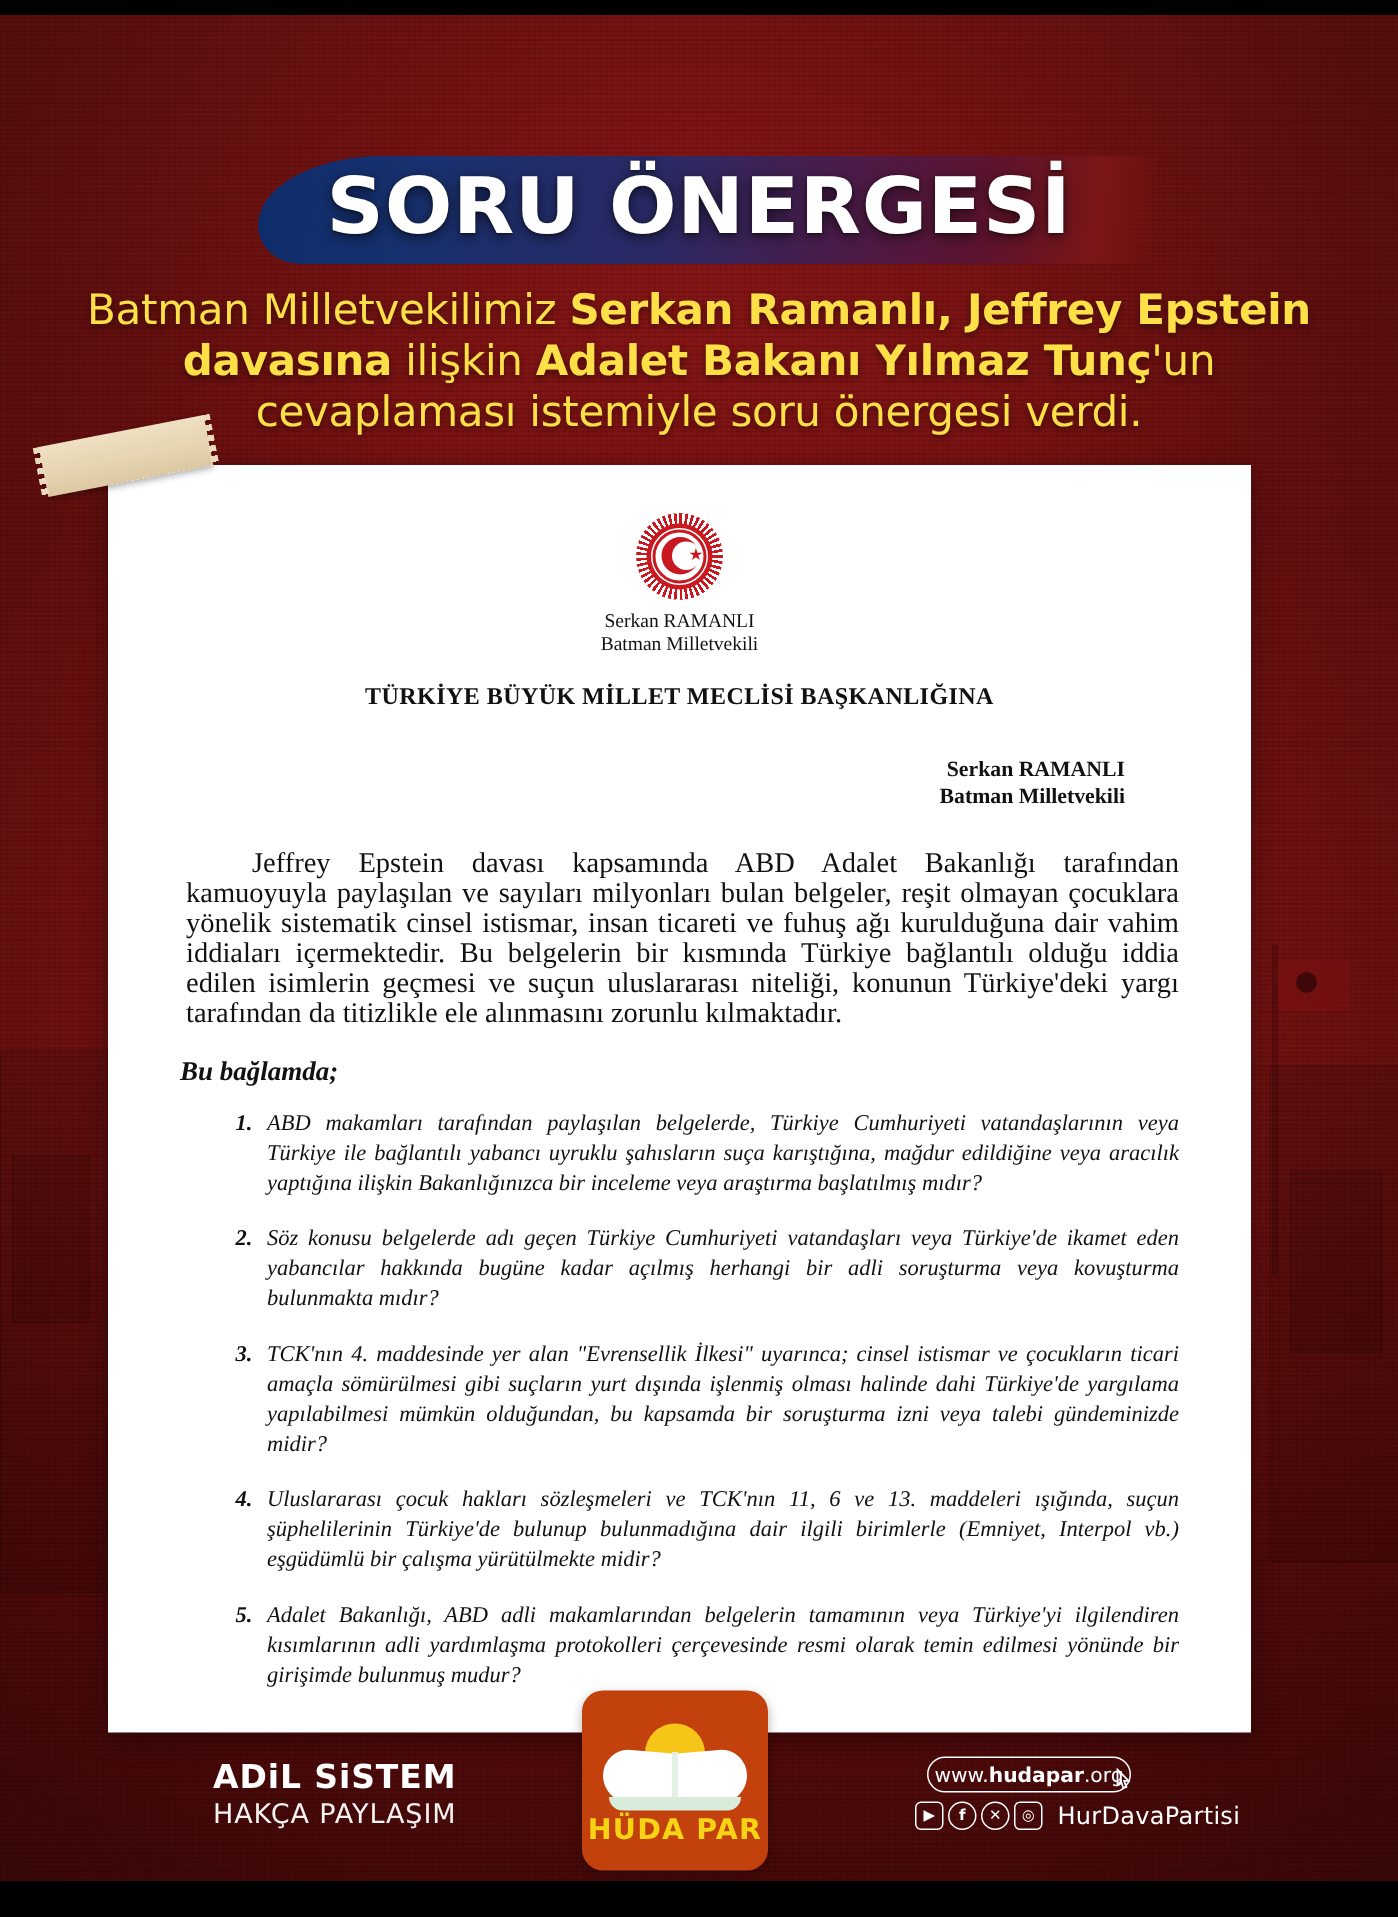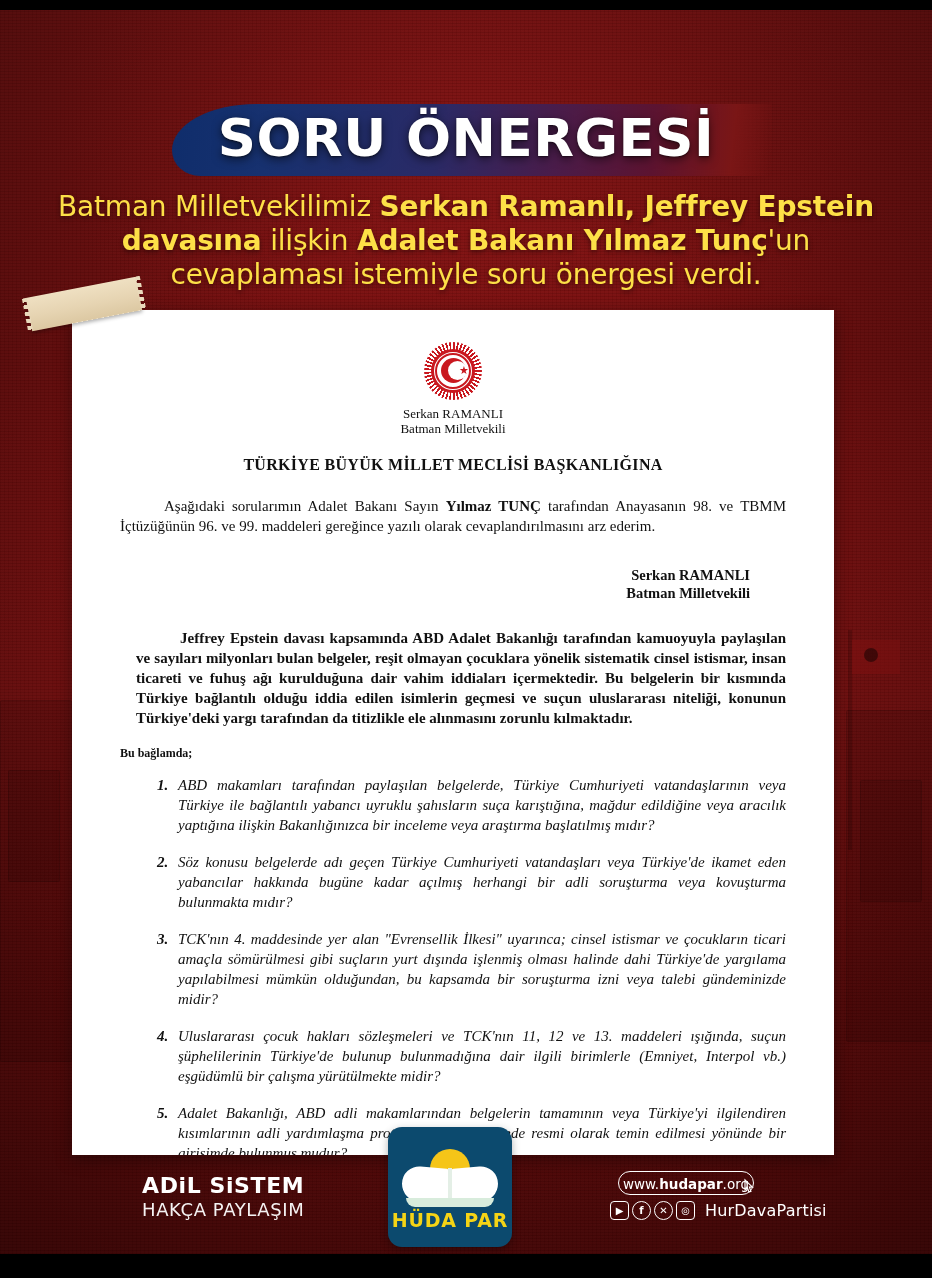--- a/index.html
+++ b/index.html
@@ -254,31 +254,31 @@
     text-indent: 44px;
   }
   .sig-right {
     margin: 30px 36px 0 0;
     text-align: right;
     font-weight: bold;
     font-size: 14.5px;
     line-height: 18px;
   }
   .body-para {
-    margin: 26px 0 0 16px;
-    font-size: 15px;
+    margin: 26px 0 0 4px;
+    font-size: 19px;
     line-height: 20px;
     text-align: justify;
     text-indent: 44px;
-    font-weight: bold;
   }
   .context-label {
     margin: 18px 0 0 0;
     font-weight: bold;
-    font-size: 12px;
+    font-size: 18px;
+    font-style: italic;
   }
   ol.questions {
     margin: 14px 0 0 0;
     padding-left: 52px;
     font-size: 15px;
     line-height: 20px;
     font-style: italic;
   }
   ol.questions li {
     margin-bottom: 17px;
@@ -313,21 +313,21 @@
     font-size: 18px;
     letter-spacing: 0.6px;
     line-height: 22px;
     opacity: .95;
   }
 
   .party-logo {
     position: absolute;
     left: 388px; top: -28px;
     width: 124px; height: 120px;
-    background: #0c4a6e;
+    background: #c2410c;
     border-radius: 14px;
     box-shadow: 0 3px 8px rgba(0,0,0,0.3);
     overflow: hidden;
   }
   .sun {
     position: absolute;
     left: 42px; top: 22px;
     width: 40px; height: 20px;
     border-top-left-radius: 40px 40px;
     border-top-right-radius: 40px 40px;
@@ -480,36 +480,35 @@
       <div class="star">★</div>
     </div>
 
     <div class="sig-top">
       <div>Serkan RAMANLI</div>
       <div>Batman Milletvekili</div>
     </div>
 
     <div class="doc-title">TÜRKİYE BÜYÜK MİLLET MECLİSİ BAŞKANLIĞINA</div>
 
-    <p class="intro">Aşağıdaki sorularımın Adalet Bakanı Sayın <b>Yılmaz TUNÇ</b> tarafından Anayasanın 98. ve TBMM İçtüzüğünün 96. ve 99. maddeleri gereğince yazılı olarak cevaplandırılmasını arz ederim.</p>
 
     <div class="sig-right">
       <div>Serkan RAMANLI</div>
       <div>Batman Milletvekili</div>
     </div>
 
     <p class="body-para">Jeffrey Epstein davası kapsamında ABD Adalet Bakanlığı tarafından kamuoyuyla paylaşılan ve sayıları milyonları bulan belgeler, reşit olmayan çocuklara yönelik sistematik cinsel istismar, insan ticareti ve fuhuş ağı kurulduğuna dair vahim iddiaları içermektedir. Bu belgelerin bir kısmında Türkiye bağlantılı olduğu iddia edilen isimlerin geçmesi ve suçun uluslararası niteliği, konunun Türkiye'deki yargı tarafından da titizlikle ele alınmasını zorunlu kılmaktadır.</p>
 
     <p class="context-label">Bu bağlamda;</p>
 
     <ol class="questions">
         <li>ABD makamları tarafından paylaşılan belgelerde, Türkiye Cumhuriyeti vatandaşlarının veya Türkiye ile bağlantılı yabancı uyruklu şahısların suça karıştığına, mağdur edildiğine veya aracılık yaptığına ilişkin Bakanlığınızca bir inceleme veya araştırma başlatılmış mıdır?</li>
         <li>Söz konusu belgelerde adı geçen Türkiye Cumhuriyeti vatandaşları veya Türkiye'de ikamet eden yabancılar hakkında bugüne kadar açılmış herhangi bir adli soruşturma veya kovuşturma bulunmakta mıdır?</li>
         <li>TCK'nın 4. maddesinde yer alan "Evrensellik İlkesi" uyarınca; cinsel istismar ve çocukların ticari amaçla sömürülmesi gibi suçların yurt dışında işlenmiş olması halinde dahi Türkiye'de yargılama yapılabilmesi mümkün olduğundan, bu kapsamda bir soruşturma izni veya talebi gündeminizde midir?</li>
-        <li>Uluslararası çocuk hakları sözleşmeleri ve TCK'nın 11, 12 ve 13. maddeleri ışığında, suçun şüphelilerinin Türkiye'de bulunup bulunmadığına dair ilgili birimlerle (Emniyet, Interpol vb.) eşgüdümlü bir çalışma yürütülmekte midir?</li>
+        <li>Uluslararası çocuk hakları sözleşmeleri ve TCK'nın 11, 6 ve 13. maddeleri ışığında, suçun şüphelilerinin Türkiye'de bulunup bulunmadığına dair ilgili birimlerle (Emniyet, Interpol vb.) eşgüdümlü bir çalışma yürütülmekte midir?</li>
         <li>Adalet Bakanlığı, ABD adli makamlarından belgelerin tamamının veya Türkiye'yi ilgilendiren kısımlarının adli yardımlaşma protokolleri çerçevesinde resmi olarak temin edilmesi yönünde bir girişimde bulunmuş mudur?</li>
       </ol>
   </div>
 
   <div class="footer">
 
     <div class="slogan">
       <div class="l1">ADiL SiSTEM</div>
       <div class="l2">HAKÇA PAYLAŞIM</div>
     </div>

